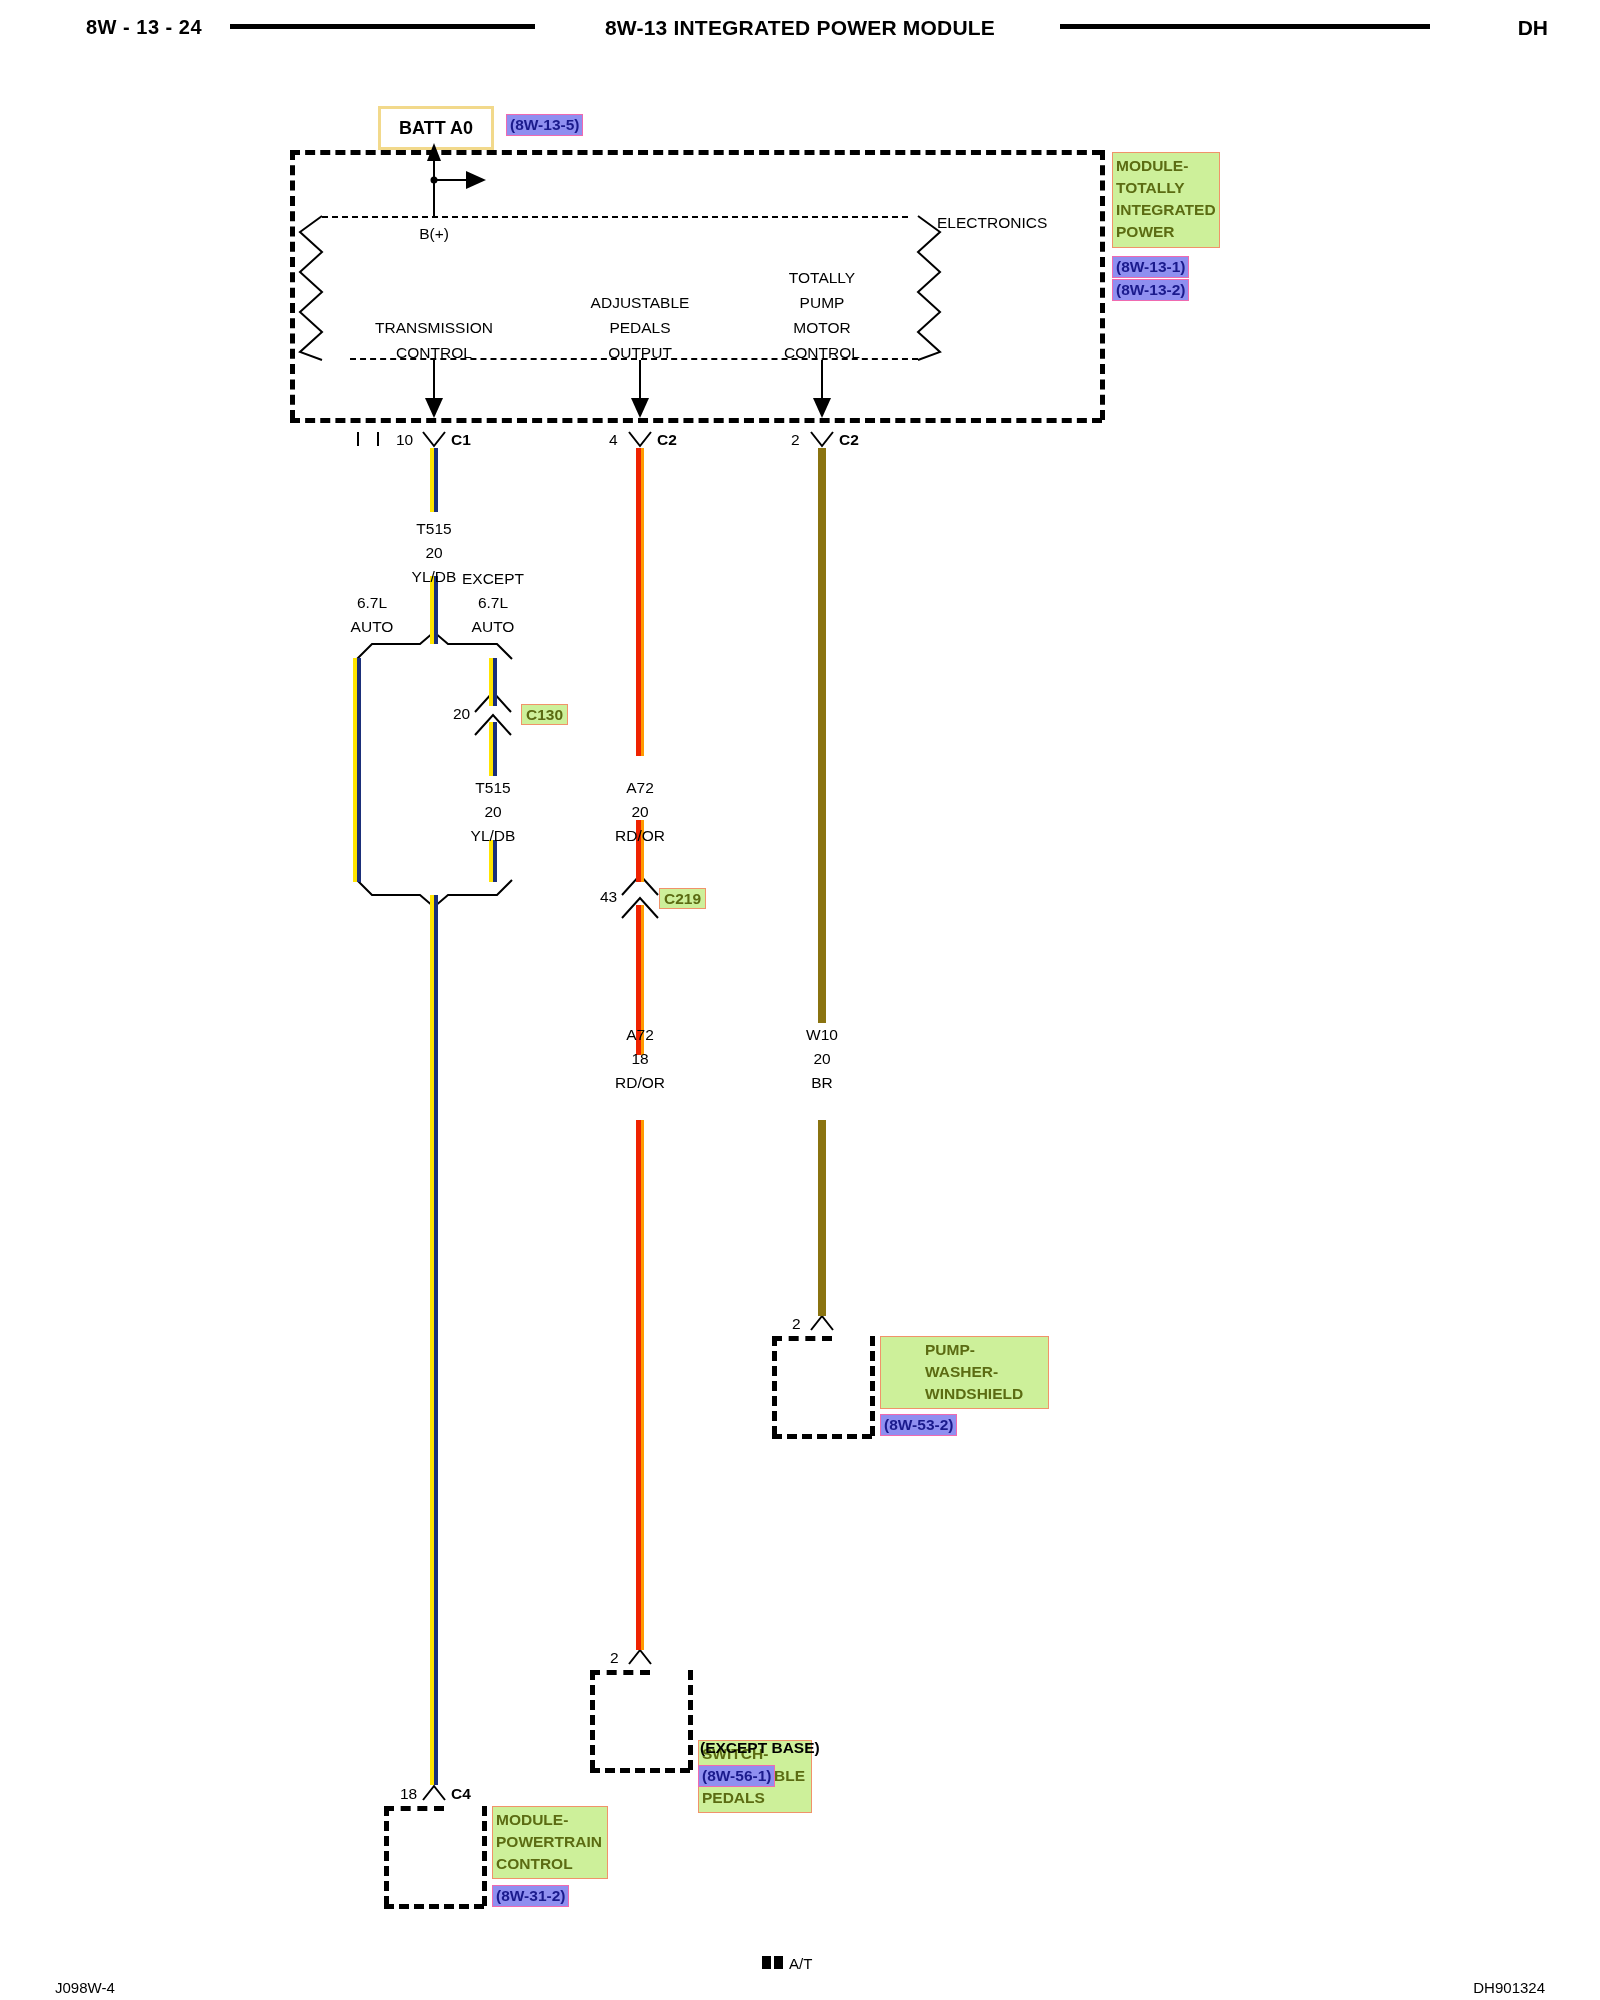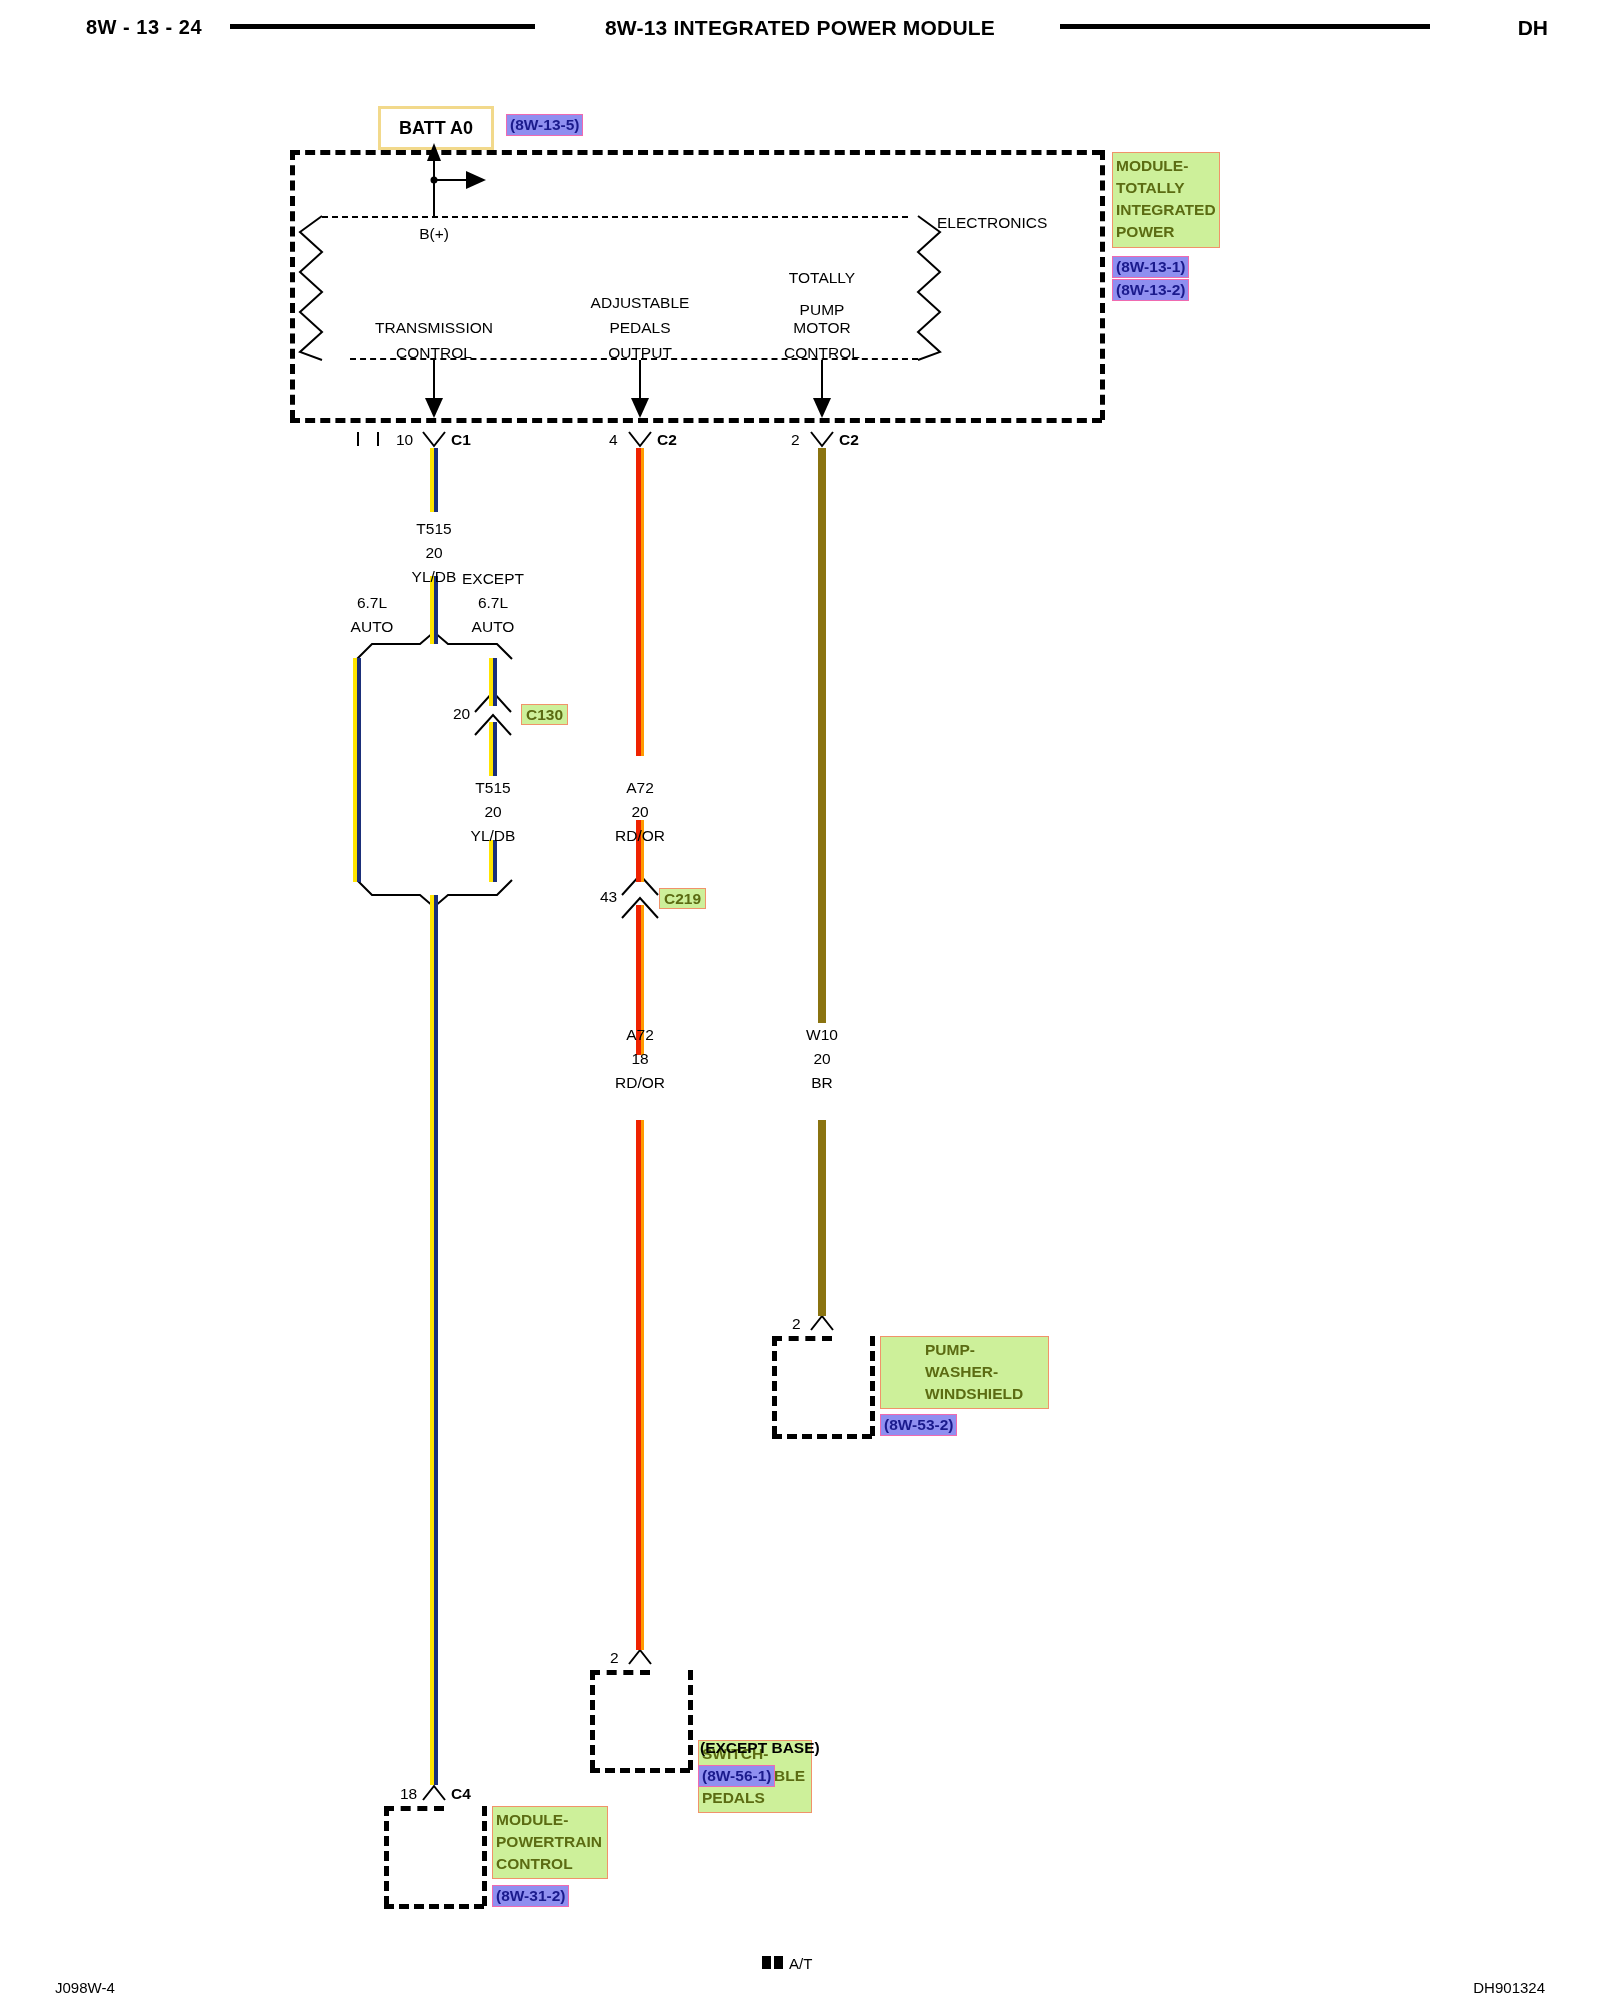--- a/index.html
+++ b/index.html
@@ -97,21 +97,21 @@
   <div class="t" style="left:937px;top:215px;">ELECTRONICS</div>
 
   <div class="t c" style="left:434px;top:320px;">TRANSMISSION</div>
   <div class="t c" style="left:434px;top:345px;">CONTROL</div>
 
   <div class="t c" style="left:640px;top:295px;">ADJUSTABLE</div>
   <div class="t c" style="left:640px;top:320px;">PEDALS</div>
   <div class="t c" style="left:640px;top:345px;">OUTPUT</div>
 
   <div class="t c" style="left:822px;top:270px;">TOTALLY</div>
-  <div class="t c" style="left:822px;top:295px;margin-top:7px;">PUMP</div>
+  <div class="t c" style="left:822px;top:295px;">PUMP</div>
   <div class="t c" style="left:822px;top:320px;">MOTOR</div>
   <div class="t c" style="left:822px;top:345px;">CONTROL</div>
 
   <svg width="1600" height="2000">
     <defs>
       <marker id="arrUp" markerWidth="12" markerHeight="12" refX="6" refY="2" orient="auto">
         <polygon points="6,0 0,11 12,11" fill="#000"></polygon>
       </marker>
     </defs>
     <g stroke="#000" stroke-width="2" fill="none">

